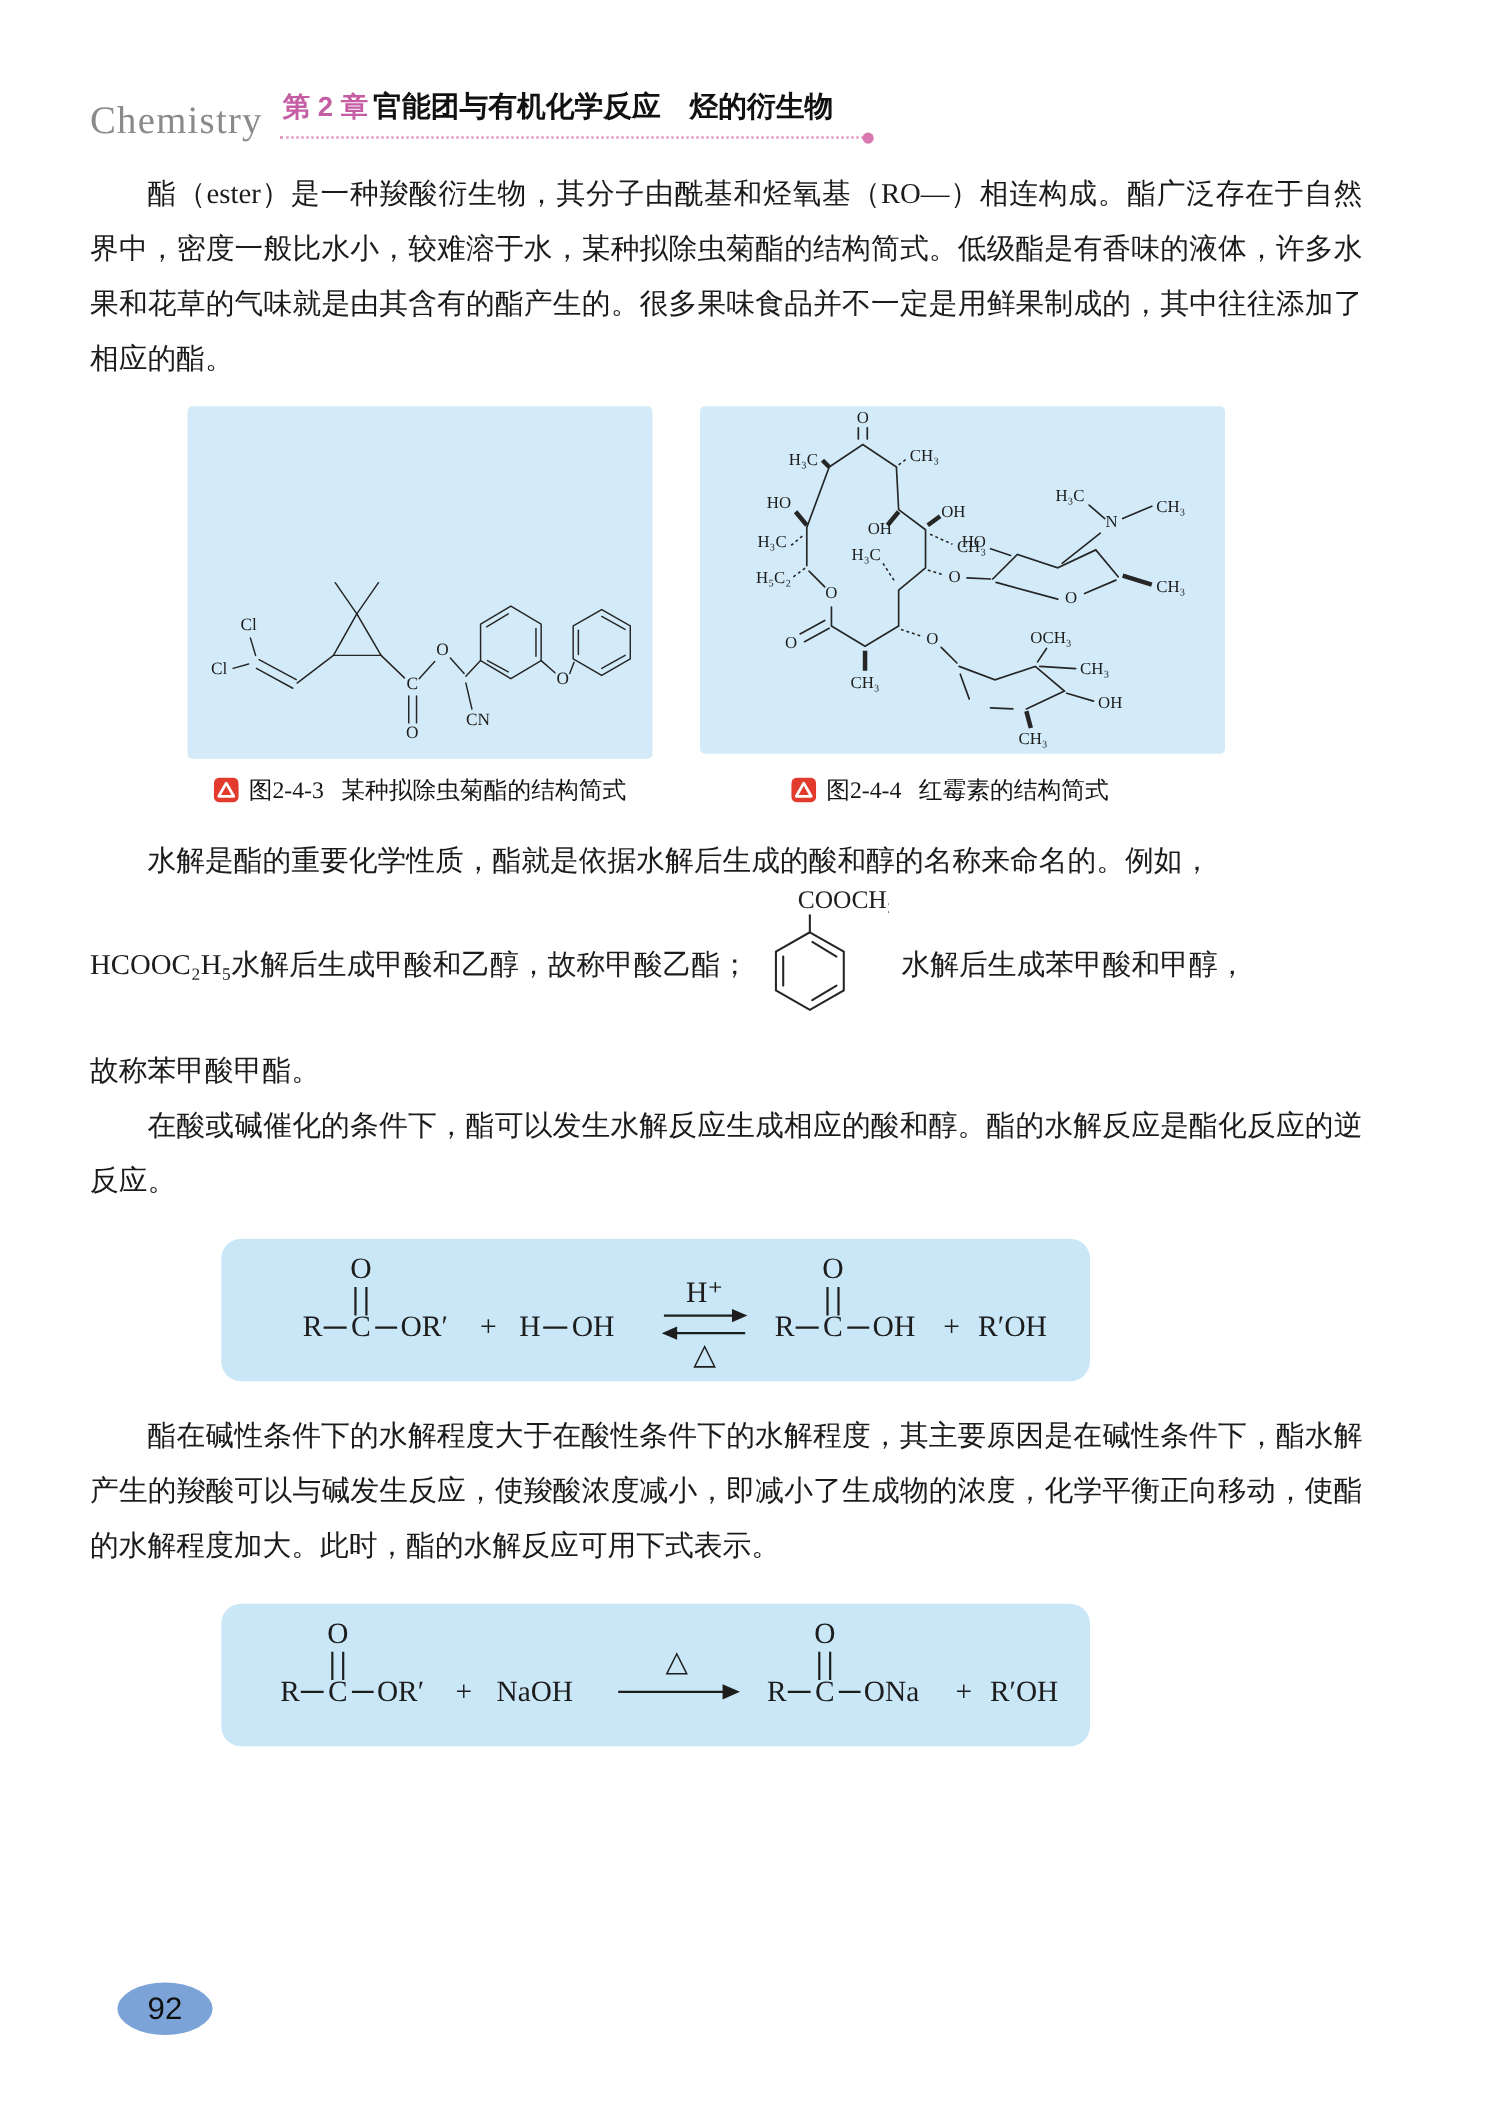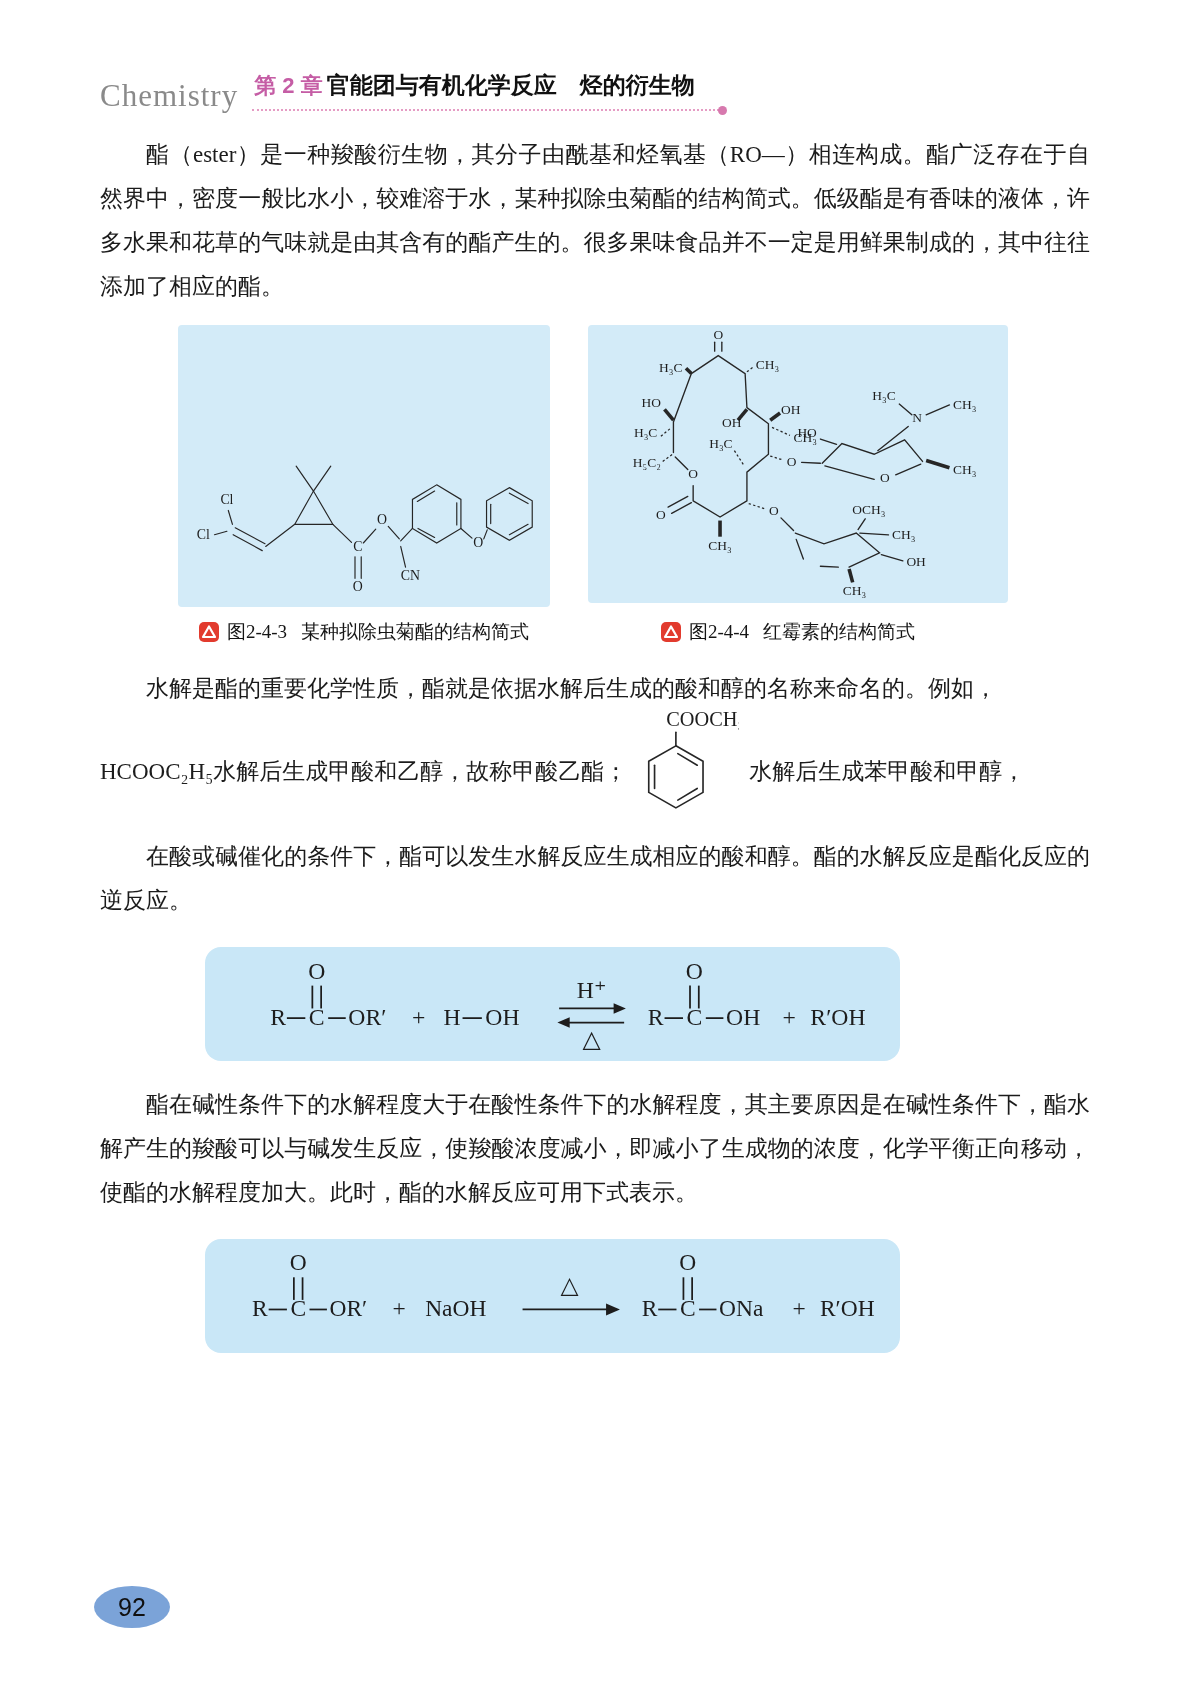--- a/index.html
+++ b/index.html
@@ -5,21 +5,21 @@
   html,body{margin:0;padding:0;background:#ffffff;}
   .page{
     position:relative;
     width:1190px;height:1683px;
     margin:0 auto;
     background:#ffffff;
     font-family:"Liberation Serif","DejaVu Serif",serif;
     color:#1c1c1c;
     overflow:hidden;
   }
-  .content{padding:70px 100px 0 100px;}
+  .content{padding:70px 100px 0 72px;}
   
   .hdr{display:flex;align-items:flex-end;gap:14px;}
   .brand{
     font-family:"Liberation Serif","DejaVu Serif",serif;
     font-size:31px;color:#8a8a8a;letter-spacing:1px;line-height:1;
   }
   .chapter-line{
     position:relative;display:inline-flex;align-items:flex-end;gap:4px;
     padding:0 28px 8px 2px;border-bottom:2px dotted #e59cc4;
   }
@@ -239,20 +239,21 @@
         <line class="bond" x1="40" y1="38" x2="40" y2="24"></line>
         <path class="bond" d="M40,38 L68,54 L68,86 L40,102 L12,86 L12,54 Z"></path>
         <line class="bond" x1="42" y1="46" x2="62" y2="58"></line>
         <line class="bond" x1="62" y1="82" x2="42" y2="94"></line>
         <line class="bond" x1="18" y1="58" x2="18" y2="82"></line>
       <text x="30" y="18" text-anchor="start">COOCH₃</text>
         </svg>
       <span class="t">水解后生成苯甲酸和甲醇，</span>
       <span class="spacer"></span>
     </div>
+    <p class="body-text">故称苯甲酸甲酯。</p>
 
     <p class="body-text indent">在酸或碱催化的条件下，酯可以发生水解反应生成相应的酸和醇。酯的水解反应是酯化反应的逆反应。</p>
 
     <div class="eq-box">
       <svg class="eqsvg" width="660" height="101" viewBox="0 0 750 115">
         <line class="eqline" x1="72" y1="73" x2="93" y2="73"></line>
         <line class="eqline" x1="101" y1="36" x2="101" y2="62"></line>
         <line class="eqline" x1="111" y1="36" x2="111" y2="62"></line>
         <line class="eqline" x1="119" y1="73" x2="139" y2="73"></line>
         <line class="eqline" x1="272" y1="73" x2="294" y2="73"></line>

